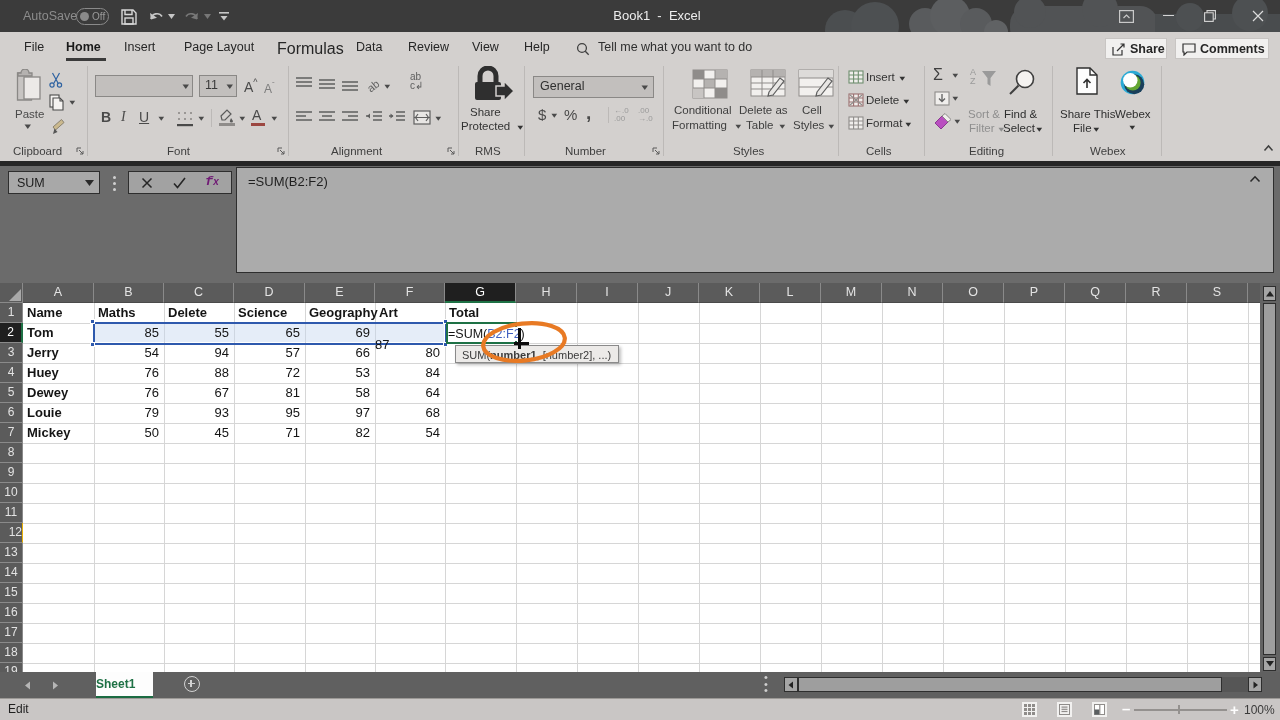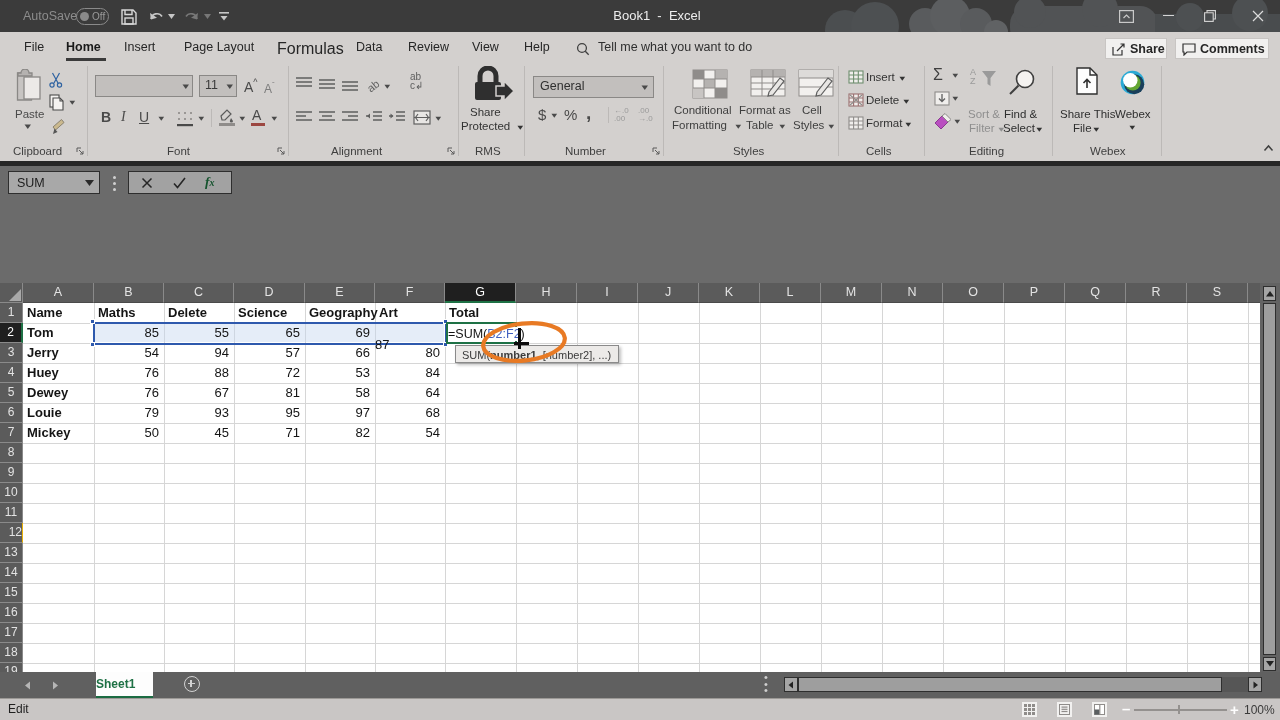--- a/index.html
+++ b/index.html
@@ -279,21 +279,21 @@
   <div class="a" style="left:672px;top:56px;">Formatting</div>
   <svg class="a" style="left:735px;top:61px;" width="7" height="6" viewBox="0 0 8 6">
         <path d="M0.5 0.5 h6.5 l-3.2 4.5 z" fill="#4a4a4a"></path>
       </svg>
   <svg class="a" style="left:749px;top:5px;" width="38" height="32" viewBox="0 0 38 32">
     <rect x="2" y="2" width="34" height="26" fill="#f2f0ee" stroke="#8f8c8a"></rect>
     <rect x="2" y="2" width="34" height="7" fill="#b5b2b0"></rect>
     <path d="M2 9 h34 M2 15 h34 M2 21 h34 M13 2 v26 M24 2 v26" stroke="#8f8c8a" fill="none"></path>
     <path d="M20 24 L31 10 l4 3 -11 14 -5 1 z" fill="#e8e6e4" stroke="#5f5f5f" stroke-width="1.2"></path>
   </svg>
-  <div class="a" style="left:739px;top:41px;">Format as</div>
+  <div class="a" style="left:739px;top:41px;">Delete as</div>
   <div class="a" style="left:746px;top:56px;">Table</div>
   <svg class="a" style="left:779px;top:61px;" width="7" height="6" viewBox="0 0 8 6">
         <path d="M0.5 0.5 h6.5 l-3.2 4.5 z" fill="#4a4a4a"></path>
       </svg>
   <svg class="a" style="left:797px;top:5px;" width="38" height="32" viewBox="0 0 38 32">
     <rect x="2" y="2" width="34" height="26" fill="#f2f0ee" stroke="#8f8c8a"></rect>
     <rect x="2" y="2" width="34" height="8" fill="#dddbd9"></rect>
     <path d="M2 10 h34 M2 19 h34" stroke="#8f8c8a" fill="none"></path>
     <path d="M20 24 L31 10 l4 3 -11 14 -5 1 z" fill="#e8e6e4" stroke="#5f5f5f" stroke-width="1.2"></path>
   </svg>
@@ -405,21 +405,27 @@
   <div class="a" style="left:113px;top:10px;width:3px;height:3px;border-radius:50%;background:#d0d0d0;"></div>
   <div class="a" style="left:113px;top:16px;width:3px;height:3px;border-radius:50%;background:#d0d0d0;"></div>
   <div class="a" style="left:113px;top:22px;width:3px;height:3px;border-radius:50%;background:#d0d0d0;"></div>
   <div class="a" style="left:128px;top:5px;width:104px;height:23px;background:#a2a2a2;border:1px solid #2e2e2e;">
     <svg class="a" style="left:12px;top:5px;" width="12" height="12" viewBox="0 0 12 12" stroke="#262626" stroke-width="1.5">
           <path d="M1.5 1.5 l9 9 M10.5 1.5 l-9 9"></path>
         </svg>
     <svg class="a" style="left:44px;top:5px;" width="13" height="12" viewBox="0 0 13 12" fill="none" stroke="#262626" stroke-width="1.6">
           <path d="M1 6.5 l3.5 4 L12 1"></path>
         </svg>
-    <div class="a fx" style="left:76px;top:2px;font-size:13.5px;color:#14532d;font-style:italic;font-weight:bold;">f<span style="font-size:10px;">x</span></div>
+    <div class="a fx" style="left:76px;top:2px;font-size:13.5px;color:#701a75;font-style:italic;font-weight:bold;font-family:Liberation Mono, monospace;">f<span style="font-size:10px;">x</span></div>
+  </div>
+  <div class="a" style="left:236px;top:1px;width:1038px;height:106px;background:#ababab;border:1px solid #2e2e2e;">
+    <div class="a" style="left:11px;top:6px;font-size:13px;color:#1f1f1f;">=SUM(B2:F2)</div>
+    <svg class="a" style="left:1012px;top:7px;" width="12" height="8" viewBox="0 0 12 8" fill="none" stroke="#2a2a2a" stroke-width="1.6">
+          <path d="M1.5 6.5 L6 1.8 L10.5 6.5"></path>
+        </svg>
   </div>
 </div>
 
 <div class="a" id="sheet" style="left:0;top:283px;width:1280px;height:389px;background:#636363;">
 
   <div id="cols">
   <div class="a" style="left:23px;top:0;width:71px;height:20px;background:#5b5b5b;border-right:1px solid #8a8a8a;border-bottom:1px solid #4a4a4a;color:#e3e3e3;font-size:12.5px;text-align:center;line-height:19px;">A</div>
   <div class="a" style="left:94px;top:0;width:70px;height:20px;background:#5b5b5b;border-right:1px solid #8a8a8a;border-bottom:1px solid #4a4a4a;color:#e3e3e3;font-size:12.5px;text-align:center;line-height:19px;">B</div>
   <div class="a" style="left:164px;top:0;width:70px;height:20px;background:#5b5b5b;border-right:1px solid #8a8a8a;border-bottom:1px solid #4a4a4a;color:#e3e3e3;font-size:12.5px;text-align:center;line-height:19px;">C</div>
   <div class="a" style="left:234px;top:0;width:71px;height:20px;background:#5b5b5b;border-right:1px solid #8a8a8a;border-bottom:1px solid #4a4a4a;color:#e3e3e3;font-size:12.5px;text-align:center;line-height:19px;">D</div>

